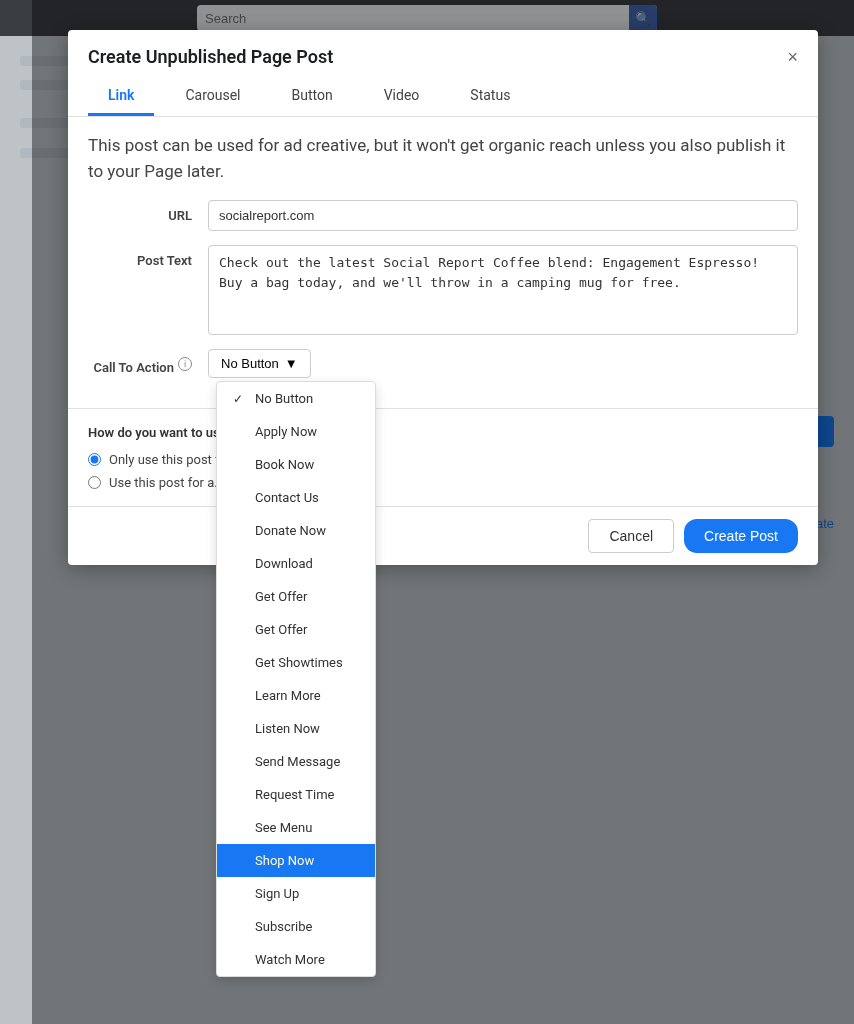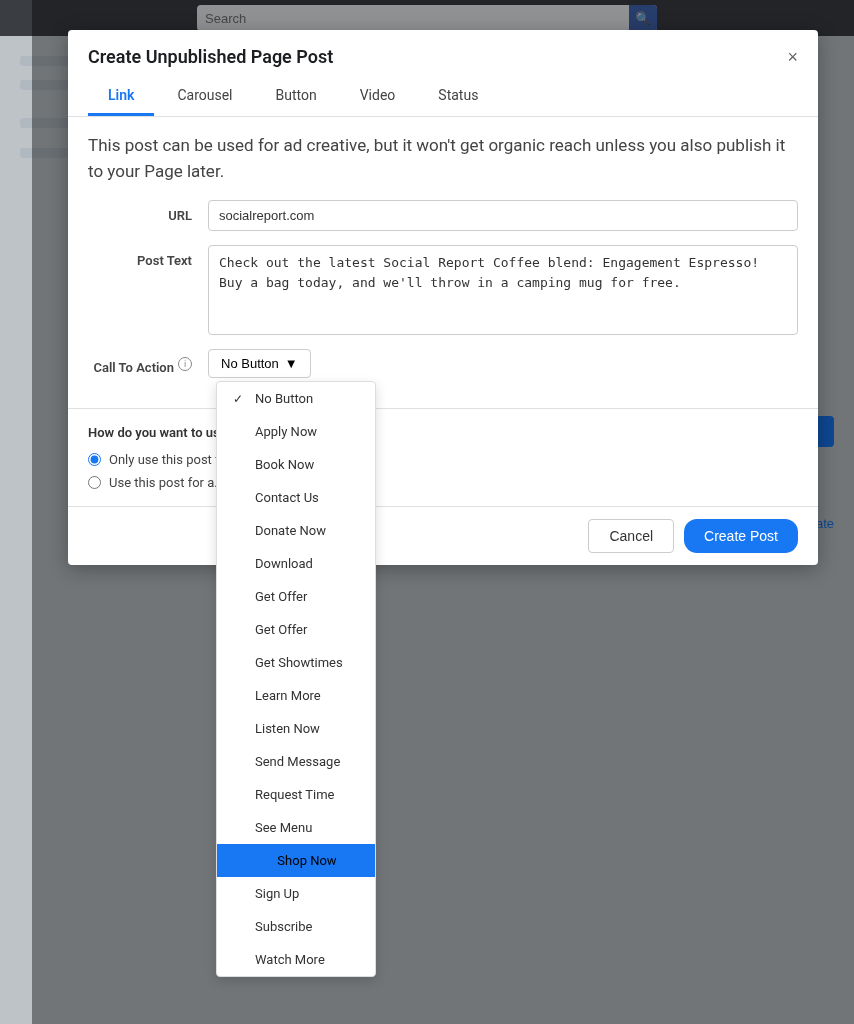--- a/index.html
+++ b/index.html
@@ -102,21 +102,21 @@
       background: none;
       border: none;
       cursor: pointer;
       font-size: 18px;
       color: #666;
       line-height: 1;
     }
 
     .tabs {
       display: flex;
-      gap: 3px;
+      gap: 11px;
     }
 
     .tab {
       padding: 8px 20px 10px;
       font-size: 14px;
       cursor: pointer;
       color: #444;
       border-bottom: 3px solid transparent;
       font-weight: 400;
     }
@@ -229,22 +229,21 @@
       font-size: 13px;
       color: #333;
       cursor: pointer;
       display: flex;
       align-items: center;
       gap: 8px;
     }
 
     .dropdown-item.selected {
       background: #1877f2;
-      color: #000000;
-      justify-content: center;
+      color: #fef9c3;
     }
 
     .check-mark {
       width: 14px;
       font-size: 12px;
     }
 
     .usage-section {
       padding: 16px 20px;
       border-top: 1px solid #e0e0e0;

